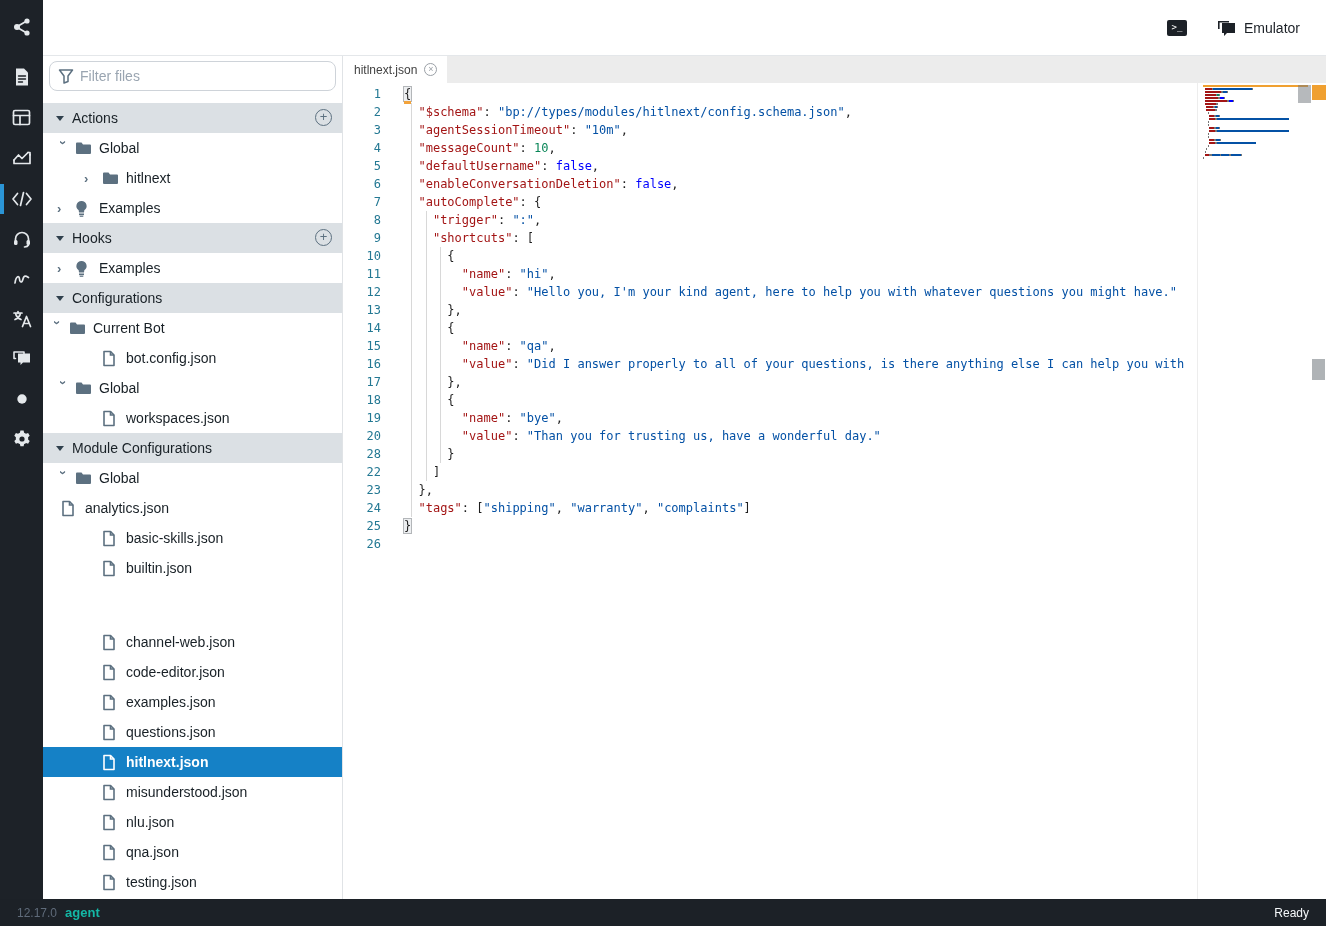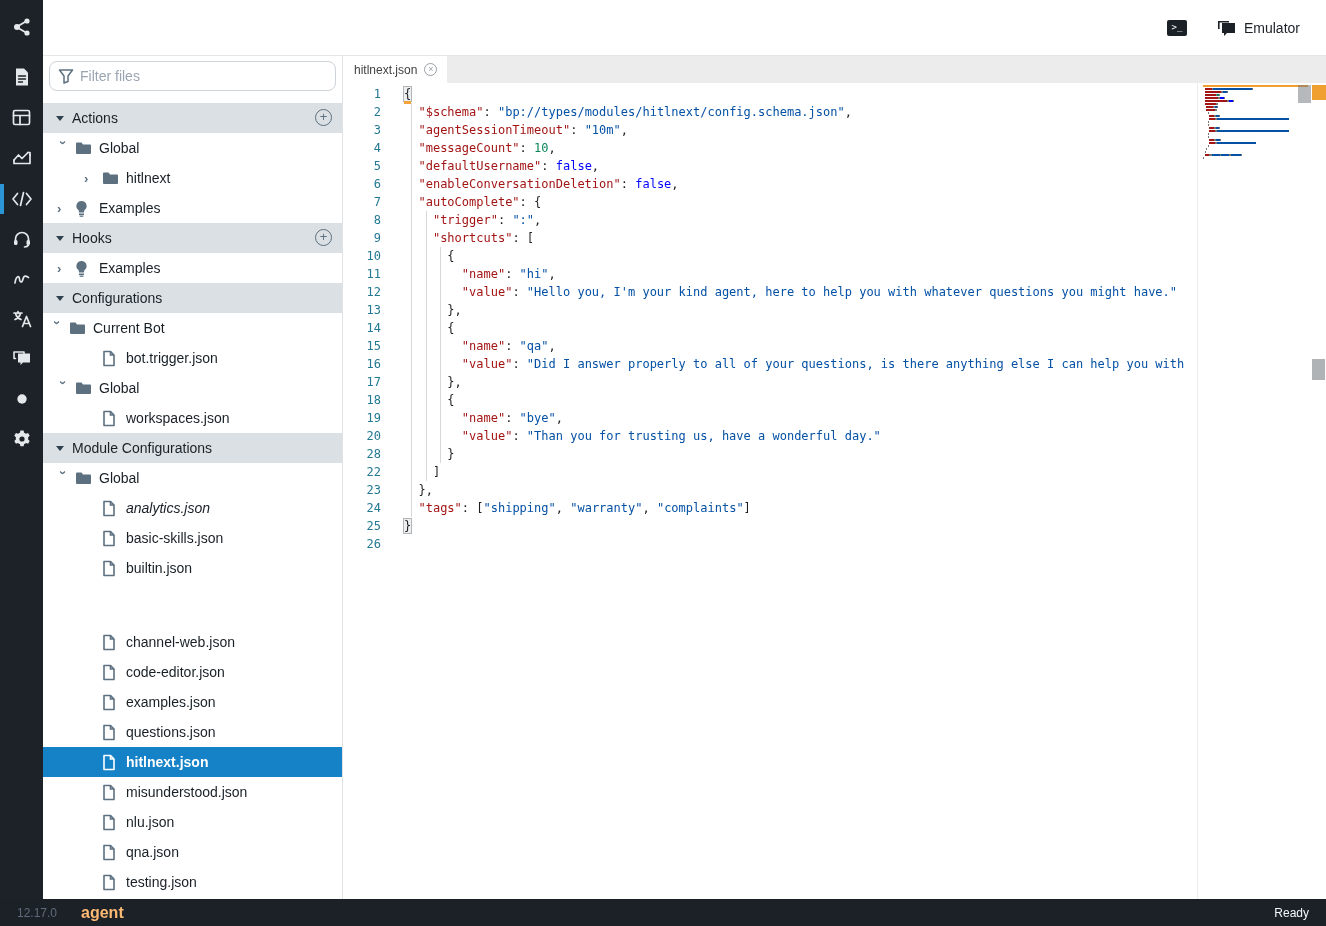--- a/index.html
+++ b/index.html
@@ -64,21 +64,21 @@
   .mm-line { height:2px; margin-bottom:1px; display:flex; }
   .mm-seg { height:2px; flex:none; }
   #mm-slider-top { position:absolute; right:15px; top:2px; width:13px; height:18px; background:rgba(110,116,122,.5); z-index:5; }
   #ruler { position:absolute; right:0; top:0; width:15px; height:816px; }
   #ruler-warning { position:absolute; right:0; top:2px; width:14px; height:15px; background:#f0a030; }
   #ruler-cursor { position:absolute; right:1px; top:276px; width:13px; height:21px; background:rgba(110,116,122,.55); }
 
   
   #statusbar { position:absolute; left:0; right:0; bottom:0; height:27px; background:#1c2127; display:flex; align-items:center; z-index:40; }
   #status-version { color:#5f6b7a; font-size:12px; margin-left:17px; }
-  #status-bot { color:#fdba74; font-size:16px; font-weight:bold; margin-left:24px; }
+  #status-bot { color:#14b8a6; font-size:13px; font-weight:bold; margin-left:8px; }
   #status-ready { color:#f5f8fa; font-size:12px; margin-left:auto; margin-right:17px; }
 </style>
 </head>
 <body>
 
 <aside id="rail">
   <div class="rail-slot" style="top:10px">
     <svg width="22" height="22" viewBox="0 0 22 22">
         <circle cx="6" cy="11" r="3" fill="#e4e8eb" stroke="none"></circle>
         <circle cx="16" cy="5" r="2.6" fill="#e4e8eb" stroke="none"></circle>
@@ -233,21 +233,21 @@
         <span class="tlabel">Current Bot</span>
       </div>
       <div class="tree-row" style="padding-left: 41px;">
         <span class="spacer"></span>
         <span class="ticon">
           <svg width="14" height="17" viewBox="0 0 14 17">
             <path d="M2 1.5 h6.5 L12 5 v10.5 H2 z" fill="none" stroke="#5c7080" stroke-width="1.6" stroke-linejoin="round"></path>
             <path d="M8.5 1.5 V5 H12" fill="none" stroke="#5c7080" stroke-width="1.6"></path>
           </svg>
         </span>
-        <span class="tlabel">bot.trigger.json</span>
+        <span class="tlabel">bot.config.json</span>
       </div>
       <div class="tree-row" style="padding-left: 14px;">
         <span class="chev down">›</span>
         <span class="ticon">
           <svg width="17" height="14" viewBox="0 0 17 14">
             <path d="M1 2.5 a1 1 0 0 1 1-1 h4.5 l1.5 2 h7 a1 1 0 0 1 1 1 v7.5 a1 1 0 0 1 -1 1 h-13 a1 1 0 0 1 -1-1 z" fill="#5c7080" stroke="none"></path>
           </svg>
         </span>
         <span class="tlabel">Global</span>
       </div>
@@ -267,21 +267,21 @@
       </div>
       <div class="tree-row" style="padding-left: 14px;">
         <span class="chev down">›</span>
         <span class="ticon">
           <svg width="17" height="14" viewBox="0 0 17 14">
             <path d="M1 2.5 a1 1 0 0 1 1-1 h4.5 l1.5 2 h7 a1 1 0 0 1 1 1 v7.5 a1 1 0 0 1 -1 1 h-13 a1 1 0 0 1 -1-1 z" fill="#5c7080" stroke="none"></path>
           </svg>
         </span>
         <span class="tlabel">Global</span>
       </div>
-      <div class="tree-row" style="padding-left: 41px; font-style: italic;">
+      <div class="tree-row" style="">
         <span class="spacer"></span>
         <span class="ticon">
           <svg width="14" height="17" viewBox="0 0 14 17">
             <path d="M2 1.5 h6.5 L12 5 v10.5 H2 z" fill="none" stroke="#5c7080" stroke-width="1.6" stroke-linejoin="round"></path>
             <path d="M8.5 1.5 V5 H12" fill="none" stroke="#5c7080" stroke-width="1.6"></path>
           </svg>
         </span>
         <span class="tlabel">analytics.json</span>
       </div>
       <div class="tree-row" style="padding-left: 41px;">

